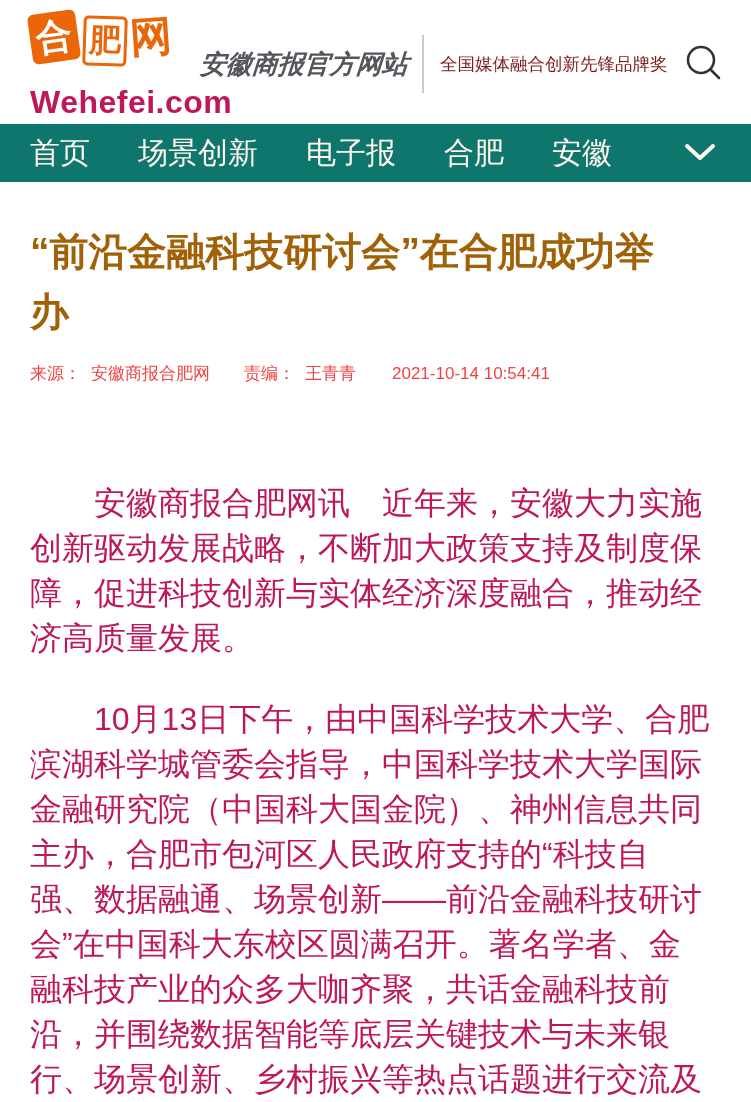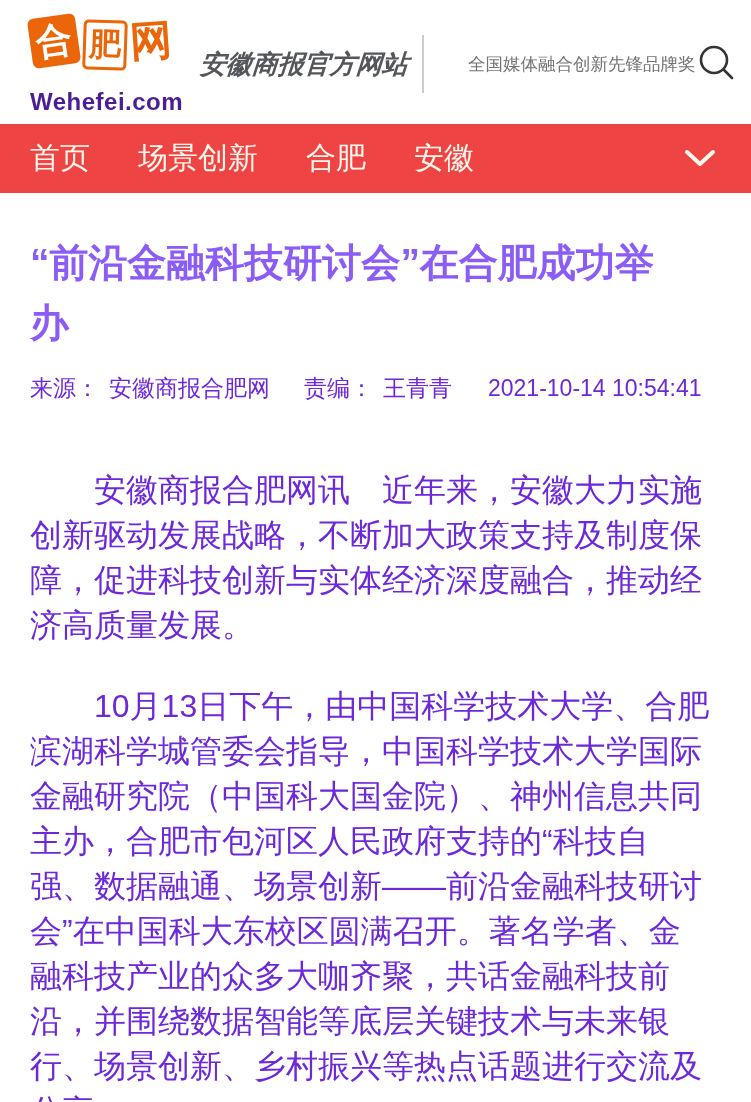--- a/index.html
+++ b/index.html
@@ -29,64 +29,64 @@
     width:40px;height:44px;background:#fff;color:#EB6608;
     border:3px solid #EB6608;border-radius:5px;transform:rotate(2deg);
     display:flex;align-items:center;justify-content:center;
     font-size:32px;font-weight:700;margin-left:5px;margin-top:8px;
   }
   .logo-char3{
     color:#EB6608;font-size:42px;font-weight:800;
     transform:rotate(-4deg);margin-left:3px;margin-top:8px;line-height:1;
   }
   .logo-domain{
-    color:#4c1d95;font-size:24px;font-weight:600;
+    color:#be185d;font-size:32px;font-weight:600;
     letter-spacing:0.5px;margin-top:12px;
   }
   .site-slogan{
     font-size:26px;font-weight:700;font-style:italic;
     color:#54565B;margin-left:28px;white-space:nowrap;
     transform:skewX(-4deg);
   }
   .header-divider{
     width:0;height:58px;border-left:2px solid #cccccc;
     margin:0 16px 0 14px;flex:none;
   }
-  .awards{font-size:17.5px;color:#737373;line-height:25px;white-space:nowrap;margin-left:28px;}
+  .awards{font-size:17.5px;color:#7f1d1d;line-height:25px;white-space:nowrap;}
   .search-button{
     margin-left:auto;background:none;border:none;cursor:pointer;
     width:44px;height:50px;padding:0;display:flex;align-items:center;justify-content:center;
   }
 
   
   .main-nav{
-    height:69px;background:#ef4444;
+    height:58px;background:#0f766e;
     display:flex;align-items:center;
     padding:0 30px;
   }
   .nav-item{
     color:#FFF7EC;text-decoration:none;font-size:30px;
     margin-right:48px;cursor:pointer;white-space:nowrap;
   }
   .nav-chevron{margin-left:auto;cursor:pointer;display:flex;align-items:center;padding-right:4px;}
 
   
   .article{padding:0 30px;}
   .article-title{
-    font-size:39px;line-height:60px;font-weight:700;color:#8b5cf6;
+    font-size:39px;line-height:60px;font-weight:700;color:#a16207;
     margin:40px 0 20px 0;white-space:pre-line;
   }
   .article-meta{
-    font-size:23px;color:#6d28d9;margin:0 0 64px 0;white-space:nowrap;
+    font-size:17px;color:#ef4444;margin:0 0 96px 0;white-space:nowrap;
   }
   .article-meta .m-label{margin-right:10px;}
   .article-meta .m-value{margin-right:34px;}
   .article-meta .m-date{margin-left:2px;}
   .article-body p{
-    font-size:32px;line-height:45px;color:#6d28d9;
+    font-size:32px;line-height:45px;color:#be185d;
     text-indent:2em;white-space:pre-line;
     margin:12px 0 36px 0;
   }
 </style>
 </head>
 <body>
 
 <div class="page">
 
   <header class="site-header">
@@ -113,20 +113,21 @@
           <circle cx="18" cy="20" r="13" fill="none" stroke="#333333" stroke-width="2.6"></circle>
           <line x1="27.5" y1="29.5" x2="36" y2="38" stroke="#333333" stroke-width="2.6" stroke-linecap="round"></line>
         </svg>
       </span>
     </button>
   </header>
 
   <nav class="main-nav">
     <a class="nav-item">首页</a>
     <a class="nav-item">场景创新</a>
+    <a class="nav-item">电子报</a>
     <a class="nav-item">合肥</a>
     <a class="nav-item" style="margin-right:12px;">安徽</a>
     <span class="nav-chevron">
       <span style="display:flex;">
         <svg width="34" height="20" viewBox="0 0 34 20">
           <polyline points="4,3 17,15 30,3" fill="none" stroke="#FFF7EC" stroke-width="4" stroke-linecap="round" stroke-linejoin="round"></polyline>
         </svg>
       </span>
     </span>
   </nav>

